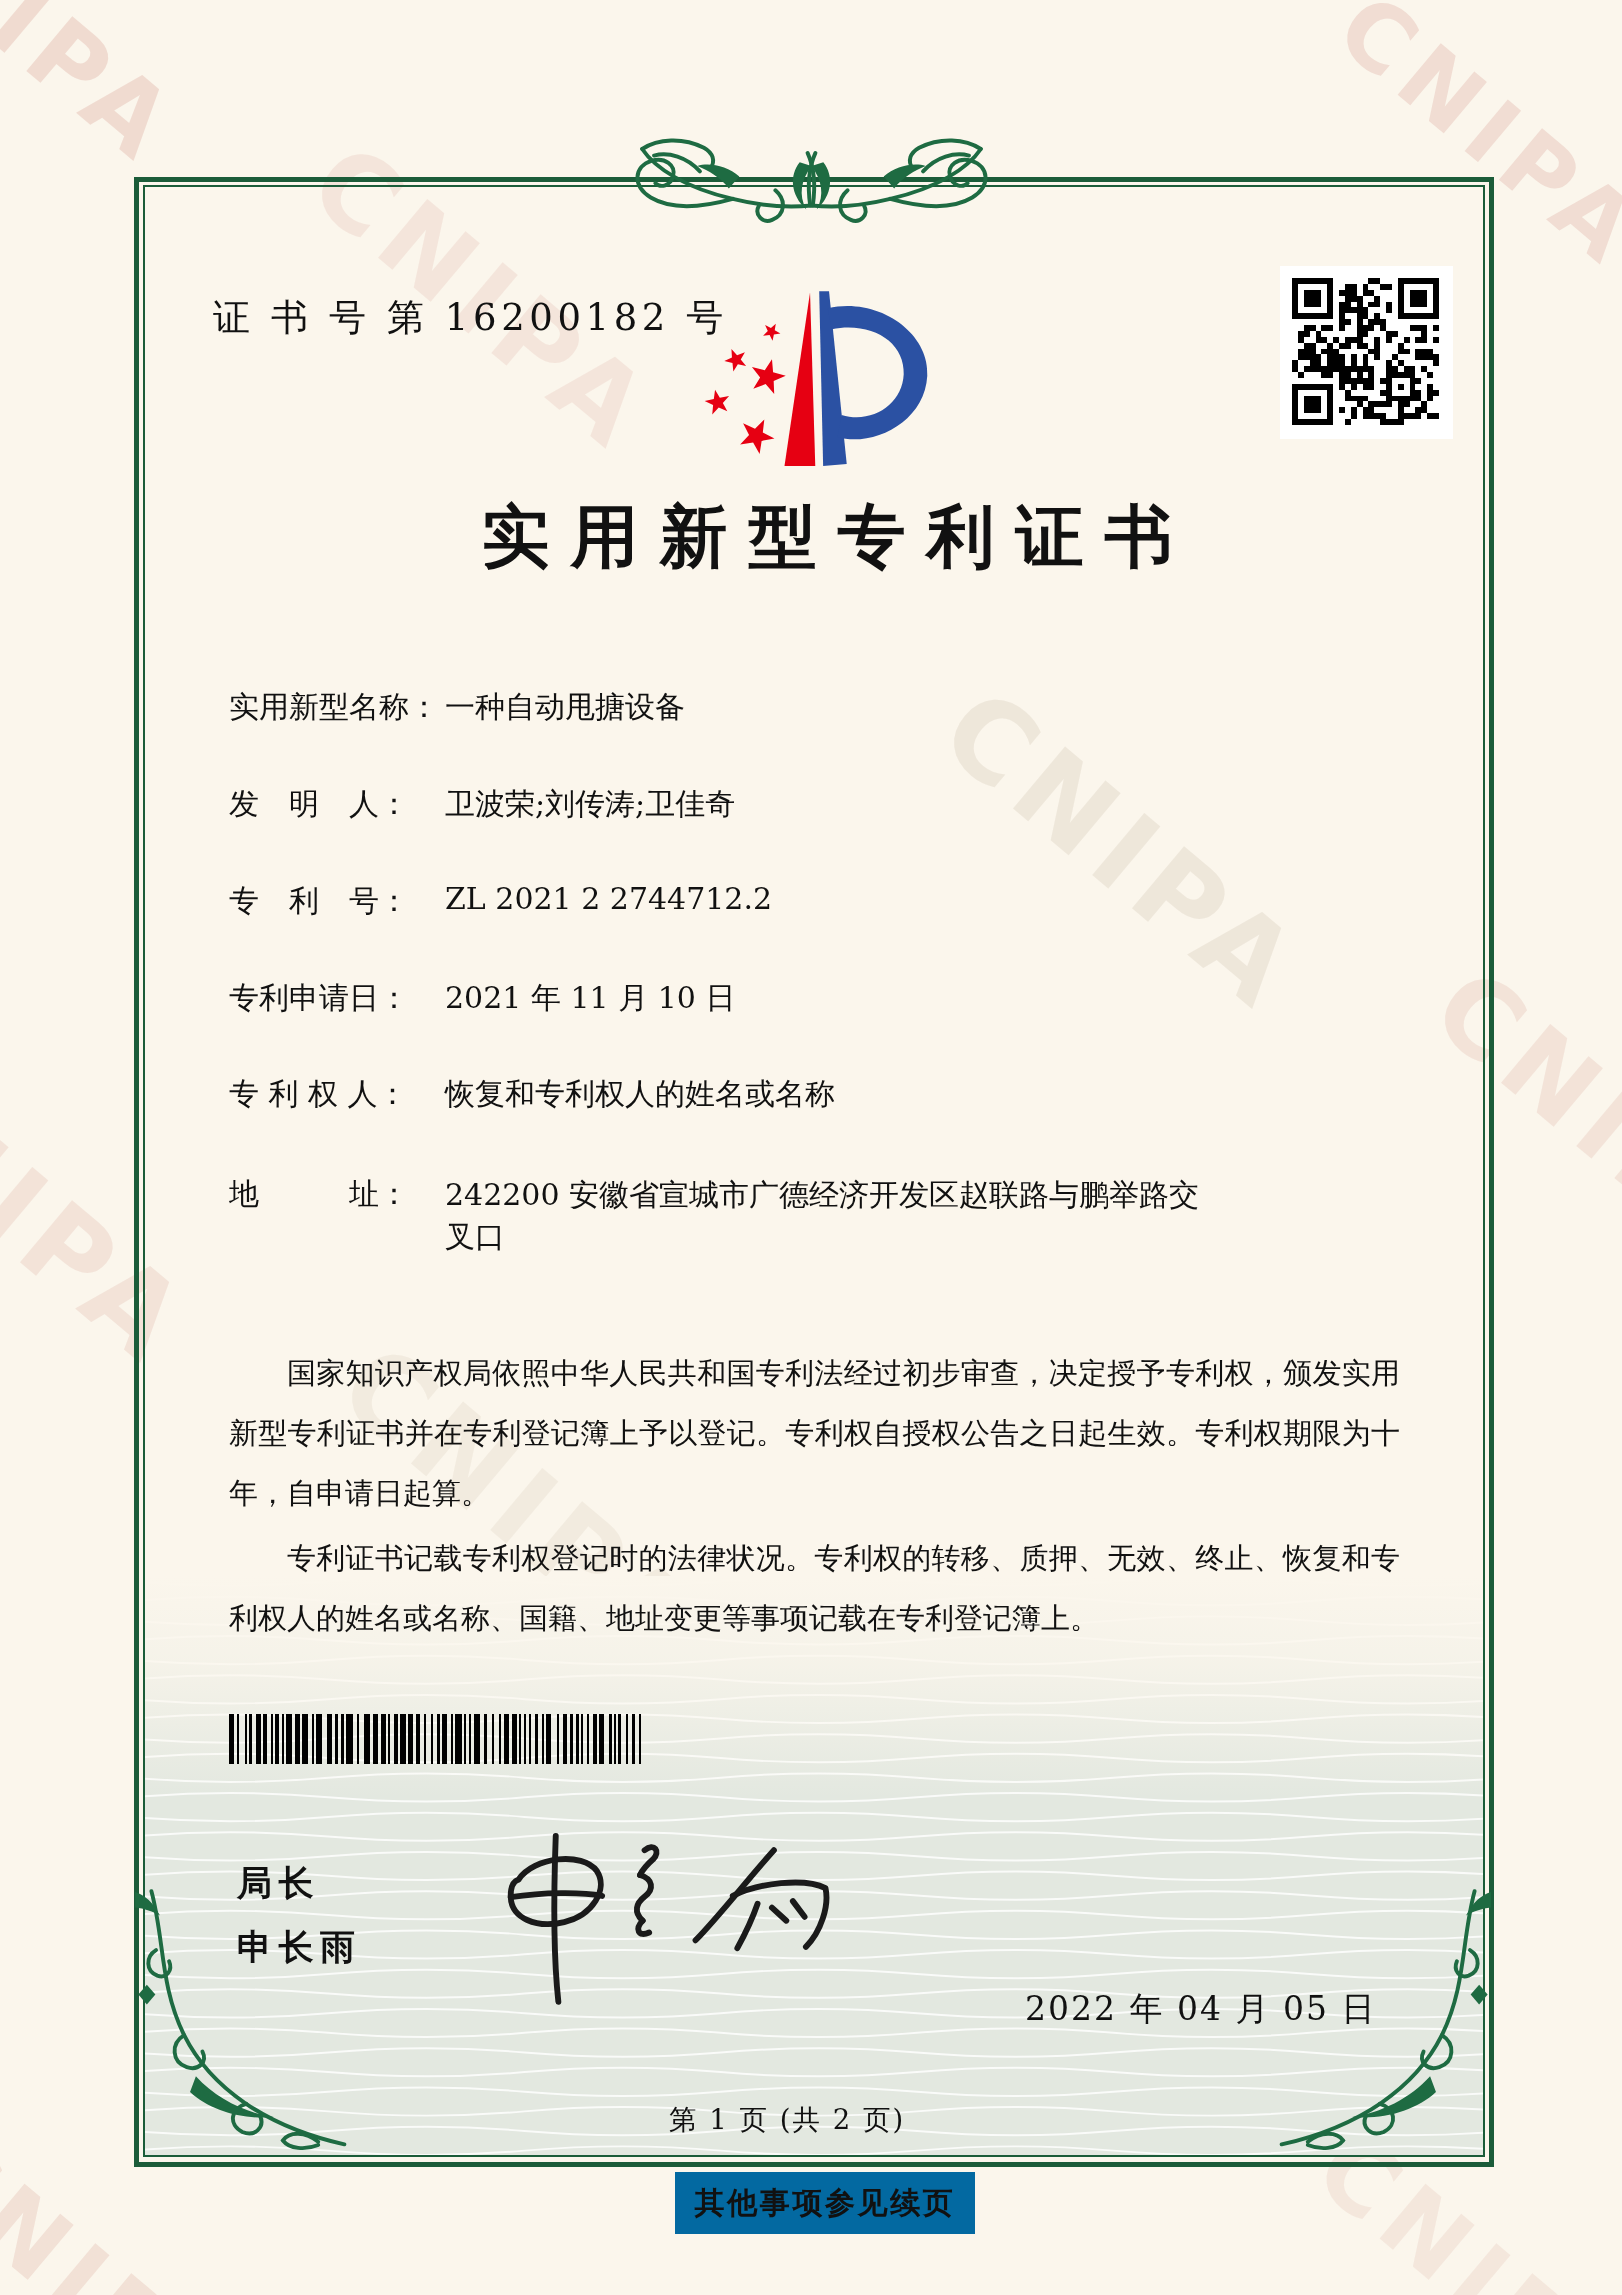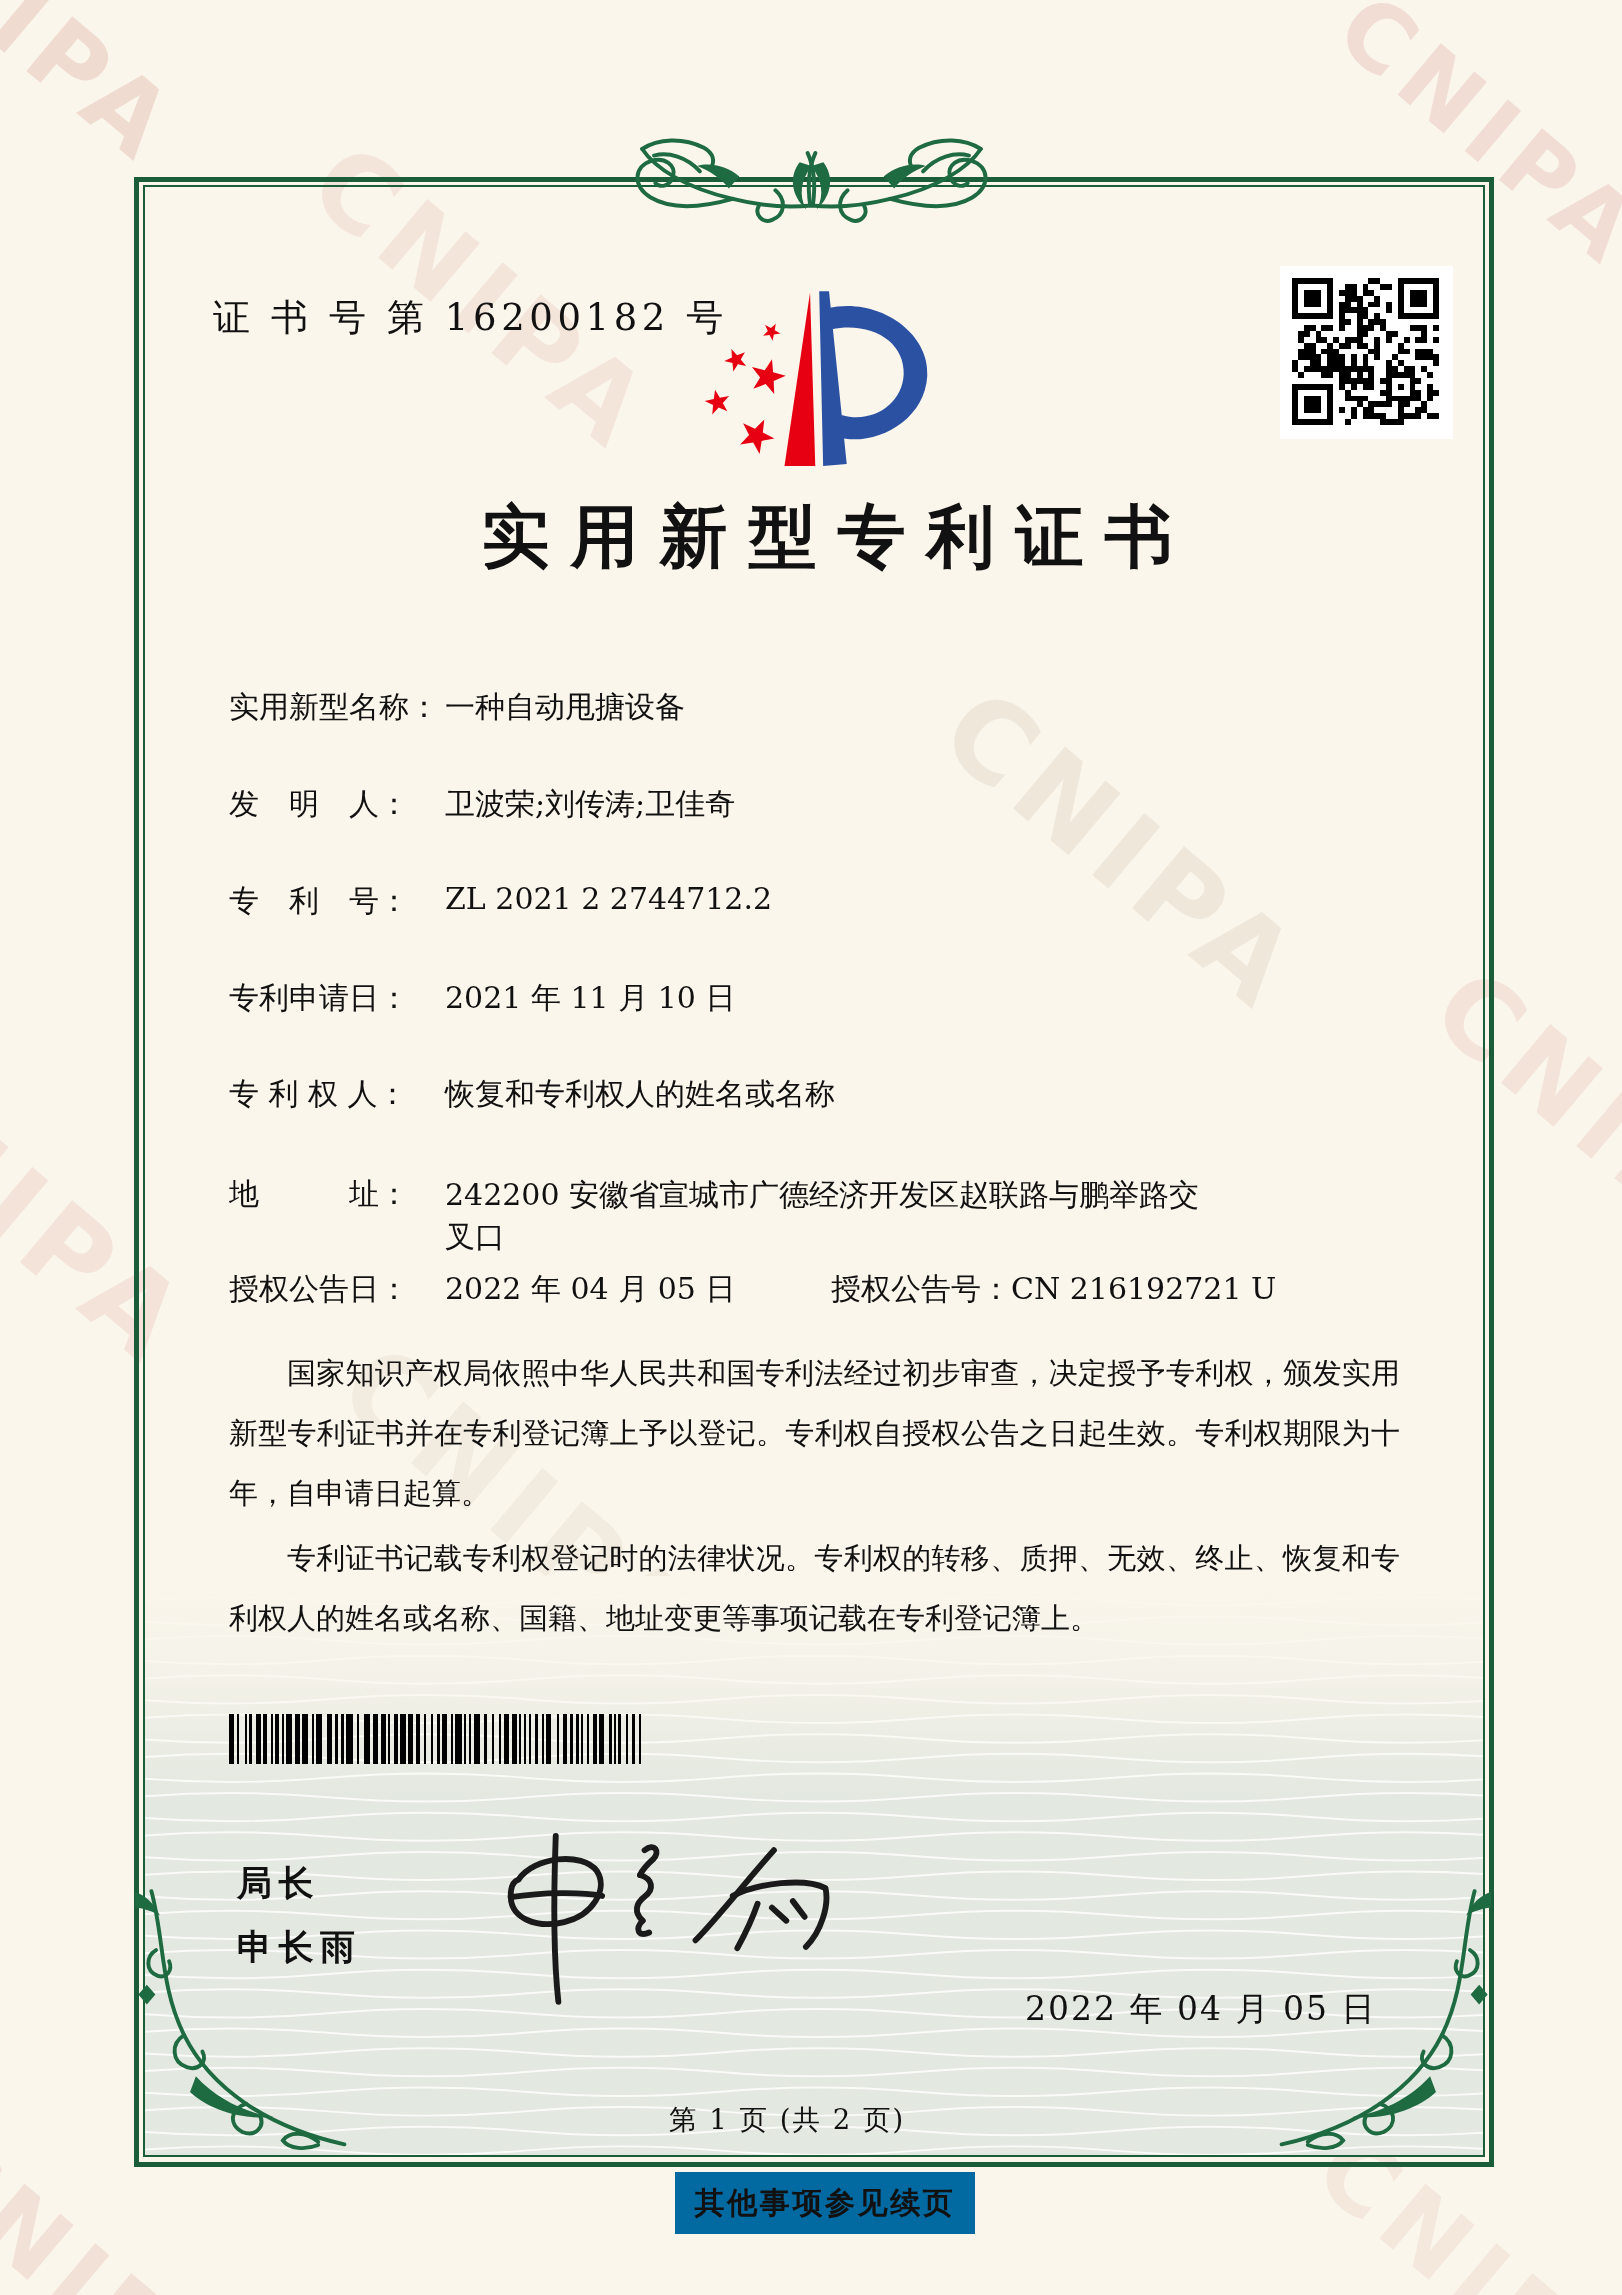--- a/index.html
+++ b/index.html
@@ -484,24 +484,20 @@
   </div>
   <div class="ct row" style="top:978px;">
     <span class="lbl">专利申请日：</span><span>2021 年 11 月 10 日</span>
   </div>
   <div class="ct row" style="top:1074px;">
     <span class="lbl">专 利 权 人：</span><span>恢复和专利权人的姓名或名称</span>
   </div>
   <div class="ct row" style="top:1174px;">
     <span class="lbl">地　　　址：</span><span class="val-multi"><span style="display:block;">242200 安徽省宣城市广德经济开发区赵联路与鹏举路交</span><span style="display:block;">叉口</span></span>
   </div>
-  <div class="ct row" style="top:1269px;">
-    <span class="lbl">授权公告日：</span><span>2022 年 04 月 05 日</span>
-    <span class="col2"><span>授权公告号：</span><span>CN 216192721 U</span></span>
-  </div>
 
   <div id="body-text" class="ct">
     <p>国家知识产权局依照中华人民共和国专利法经过初步审查，决定授予专利权，颁发实用新型专利证书并在专利登记簿上予以登记。专利权自授权公告之日起生效。专利权期限为十年，自申请日起算。</p>
     <p>专利证书记载专利权登记时的法律状况。专利权的转移、质押、无效、终止、恢复和专利权人的姓名或名称、国籍、地址变更等事项记载在专利登记簿上。</p>
   </div>
 
   <div id="barcode" class="ct"><span style="width:5.2px;background:#000;"></span><span style="width:2.6px;"></span><span style="width:2.6px;background:#000;"></span><span style="width:5.2px;"></span><span style="width:2px;background:#000;"></span><span style="width:2.6px;"></span><span style="width:2.6px;background:#000;"></span><span style="width:3.9px;"></span><span style="width:5.2px;background:#000;"></span><span style="width:2.6px;"></span><span style="width:3.9px;background:#000;"></span><span style="width:3.9px;"></span><span style="width:2px;background:#000;"></span><span style="width:2px;"></span><span style="width:3.9px;background:#000;"></span><span style="width:2.6px;"></span><span style="width:2px;background:#000;"></span><span style="width:2px;"></span><span style="width:6.5px;background:#000;"></span><span style="width:2.6px;"></span><span style="width:5.2px;background:#000;"></span><span style="width:2px;"></span><span style="width:6.5px;background:#000;"></span><span style="width:3.9px;"></span><span style="width:2px;background:#000;"></span><span style="width:2px;"></span><span style="width:5.2px;background:#000;"></span><span style="width:5.2px;"></span><span style="width:5.2px;background:#000;"></span><span style="width:2.6px;"></span><span style="width:3.9px;background:#000;"></span><span style="width:2.6px;"></span><span style="width:2.6px;background:#000;"></span><span style="width:2.6px;"></span><span style="width:6.5px;background:#000;"></span><span style="width:3.9px;"></span><span style="width:2px;background:#000;"></span><span style="width:5.2px;"></span><span style="width:6.5px;background:#000;"></span><span style="width:2.6px;"></span><span style="width:5.2px;background:#000;"></span><span style="width:2.6px;"></span><span style="width:5.2px;background:#000;"></span><span style="width:2px;"></span><span style="width:2px;background:#000;"></span><span style="width:3.9px;"></span><span style="width:3.9px;background:#000;"></span><span style="width:2px;"></span><span style="width:6.5px;background:#000;"></span><span style="width:2px;"></span><span style="width:5.2px;background:#000;"></span><span style="width:2.6px;"></span><span style="width:3.9px;background:#000;"></span><span style="width:3.9px;"></span><span style="width:2px;background:#000;"></span><span style="width:5.2px;"></span><span style="width:2.6px;background:#000;"></span><span style="width:3.9px;"></span><span style="width:2.6px;background:#000;"></span><span style="width:2px;"></span><span style="width:5.2px;background:#000;"></span><span style="width:3.9px;"></span><span style="width:2px;background:#000;"></span><span style="width:2px;"></span><span style="width:6.5px;background:#000;"></span><span style="width:2px;"></span><span style="width:2.6px;background:#000;"></span><span style="width:2.6px;"></span><span style="width:2.6px;background:#000;"></span><span style="width:2.6px;"></span><span style="width:6.5px;background:#000;"></span><span style="width:3.9px;"></span><span style="width:2.6px;background:#000;"></span><span style="width:5.2px;"></span><span style="width:2px;background:#000;"></span><span style="width:5.2px;"></span><span style="width:2px;background:#000;"></span><span style="width:2.6px;"></span><span style="width:5.2px;background:#000;"></span><span style="width:2.6px;"></span><span style="width:5.2px;background:#000;"></span><span style="width:2px;"></span><span style="width:2.6px;background:#000;"></span><span style="width:2.6px;"></span><span style="width:2px;background:#000;"></span><span style="width:2.6px;"></span><span style="width:2.6px;background:#000;"></span><span style="width:3.9px;"></span><span style="width:2.6px;background:#000;"></span><span style="width:3.9px;"></span><span style="width:2.6px;background:#000;"></span><span style="width:2px;"></span><span style="width:5.2px;background:#000;"></span><span style="width:5.2px;"></span><span style="width:2.6px;background:#000;"></span><span style="width:3.9px;"></span><span style="width:3.9px;background:#000;"></span><span style="width:2.6px;"></span><span style="width:3.9px;background:#000;"></span><span style="width:2.6px;"></span><span style="width:2.6px;background:#000;"></span><span style="width:2px;"></span><span style="width:2.6px;background:#000;"></span><span style="width:3.9px;"></span><span style="width:2px;background:#000;"></span><span style="width:3.9px;"></span><span style="width:3.9px;background:#000;"></span><span style="width:2px;"></span><span style="width:5.2px;background:#000;"></span><span style="width:5.2px;"></span><span style="width:2.6px;background:#000;"></span><span style="width:2.6px;"></span><span style="width:2px;background:#000;"></span><span style="width:2px;"></span><span style="width:2.6px;background:#000;"></span><span style="width:5.2px;"></span><span style="width:2px;background:#000;"></span><span style="width:3.9px;"></span><span style="width:2.6px;background:#000;"></span><span style="width:3.9px;"></span><span style="width:2.6px;background:#000;"></span></div>
 
   <div id="sig-title" class="ct">局长</div>
   <div id="sig-name" class="ct">申长雨</div>

